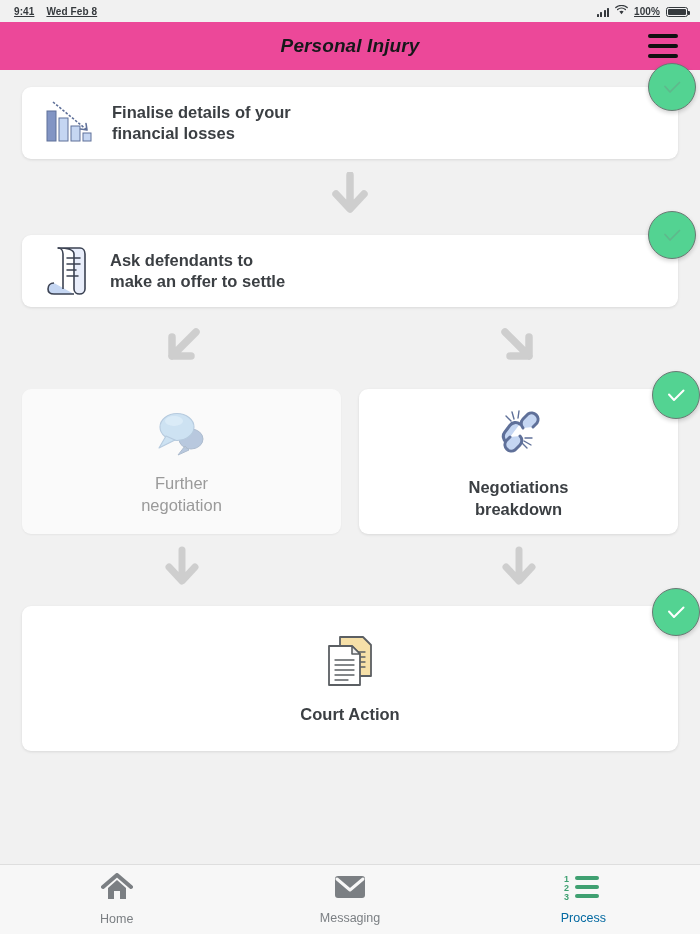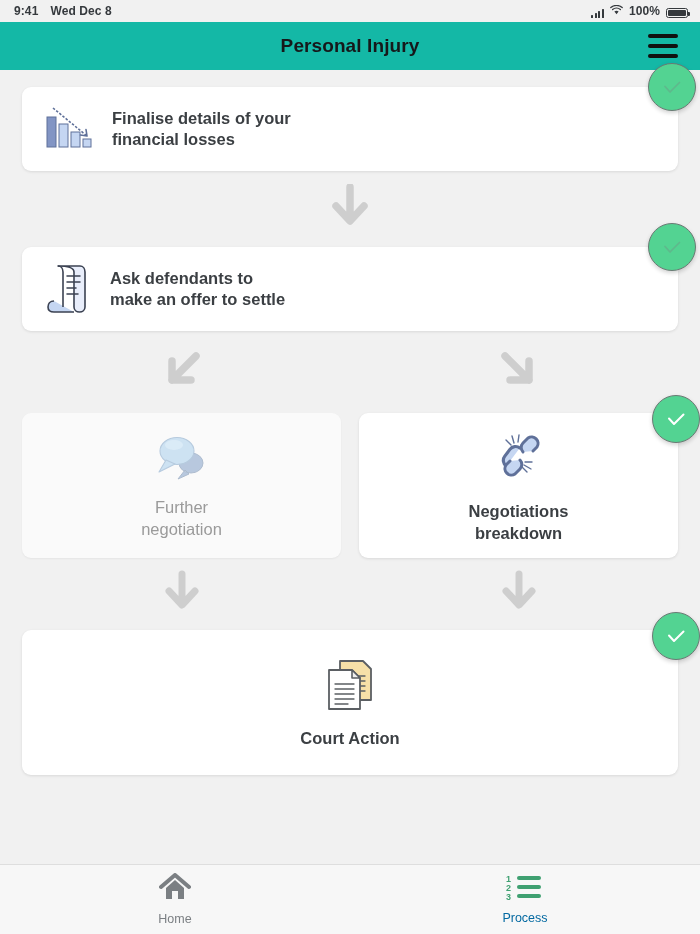--- a/index.html
+++ b/index.html
@@ -14,24 +14,25 @@
   }
 
   
   .status-bar {
     height: 22px;
     display: flex;
     align-items: center;
     justify-content: space-between;
     padding: 0 12px 0 14px;
     background: #f1f1f1;
-    font-size: 12px;
+    font-size: 10px;
     color: #35393d;
     font-weight: 600;
     letter-spacing: .1px;
+    text-decoration: underline;
   }
   .status-left { display: flex; align-items: center; gap: 12px; }
   .status-right { display: flex; align-items: flex-end; gap: 6px; }
 
   .sig-bars { display: flex; align-items: flex-end; gap: 1.5px; height: 9px; }
   .sig-bars i { width: 2px; background: #35393d; border-radius: .5px; display: block; }
   .sig-bars i:nth-child(1){ height: 3px; }
   .sig-bars i:nth-child(2){ height: 5px; }
   .sig-bars i:nth-child(3){ height: 7px; }
   .sig-bars i:nth-child(4){ height: 9px; }
@@ -46,21 +47,22 @@
   }
   .battery span { display:block; height:100%; width:100%; background:#35393d; border-radius:1px; }
 
   
   .header {
     height: 48px;
     position: relative;
     display: flex;
     align-items: center;
     justify-content: center;
-    background: #14b8a6;
+    background: #ec4899;
+    font-style: italic;
   }
   .header-title {
     font-size: 19px;
     font-weight: 700;
     color: #16181a;
     letter-spacing: .1px;
   }
   .menu-button {
     position: absolute;
     right: 22px;
@@ -83,21 +85,21 @@
 
   .card {
     background: #ffffff;
     border-radius: 9px;
     box-shadow: 0 1px 3px rgba(0,0,0,.10);
     position: relative;
   }
   .card.muted { background: #fafafa; box-shadow: 0 1px 2px rgba(0,0,0,.05); }
 
   .wide-card {
-    height: 84px;
+    height: 72px;
     display: flex;
     align-items: center;
     gap: 18px;
     padding: 0 22px;
   }
   .wide-card .card-text {
     font-size: 16.5px;
     font-weight: 700;
     line-height: 1.28;
     color: #3b3f43;
@@ -173,21 +175,21 @@
   }
   .nav-label { font-size: 12.5px; color: #7b7f83; }
   .nav-item.active .nav-label { color: #0369a1; }
 </style>
 </head>
 <body>
 
 <div class="status-bar">
   <div class="status-left">
     <span>9:41</span>
-    <span>Wed Dec 8</span>
+    <span>Wed Feb 8</span>
   </div>
   <div class="status-right">
     <span class="sig-bars">
         <i></i>
         <i></i>
         <i></i>
         <i></i>
       </span>
     <span>
       <svg width="13" height="10" viewBox="0 0 13 10">
@@ -392,20 +394,29 @@
     <span>
       <svg width="32" height="28" viewBox="0 0 32 28">
         <path d="M2 14 L16 2 L30 14" stroke="#7b7f83" stroke-width="4" fill="none" stroke-linecap="round" stroke-linejoin="round"></path>
         <path d="M7 15 L7 26 L25 26 L25 15 L16 7 Z" fill="#7b7f83"></path>
         <rect x="13" y="18" width="6" height="8" fill="#f7f7f7"></rect>
       </svg>
     </span>
     <span class="nav-label">Home</span>
   </div>
 
+  <div class="nav-item">
+    <span>
+      <svg width="32" height="26" viewBox="0 0 32 26">
+        <rect x="1" y="2" width="30" height="22" rx="3" fill="#7b7f83"></rect>
+        <path d="M3 5 L16 16 L29 5" stroke="#f7f7f7" stroke-width="3" fill="none" stroke-linecap="round" stroke-linejoin="round"></path>
+      </svg>
+    </span>
+    <span class="nav-label">Messaging</span>
+  </div>
 
   <div class="nav-item active">
     <span>
       <svg width="38" height="26" viewBox="0 0 38 26">
         <text x="0" y="8" font-family="Liberation Sans, sans-serif" font-size="9" font-weight="700" fill="#3fa071">1</text>
         <text x="0" y="17" font-family="Liberation Sans, sans-serif" font-size="9" font-weight="700" fill="#3fa071">2</text>
         <text x="0" y="26" font-family="Liberation Sans, sans-serif" font-size="9" font-weight="700" fill="#3fa071">3</text>
         <rect x="11" y="2" width="24" height="4" rx="2" fill="#3fa071"></rect>
         <rect x="11" y="11" width="24" height="4" rx="2" fill="#3fa071"></rect>
         <rect x="11" y="20" width="24" height="4" rx="2" fill="#3fa071"></rect>

